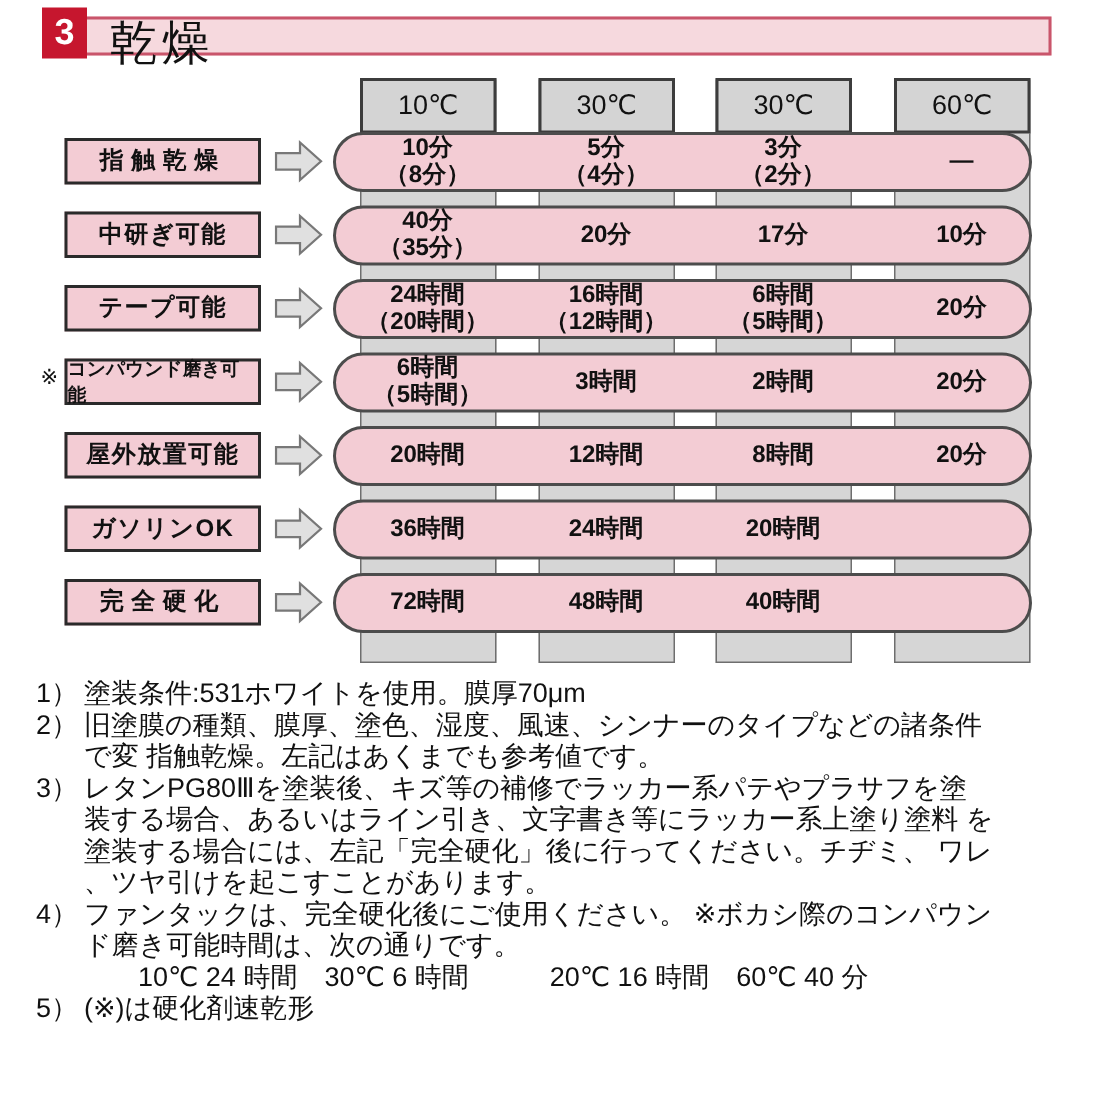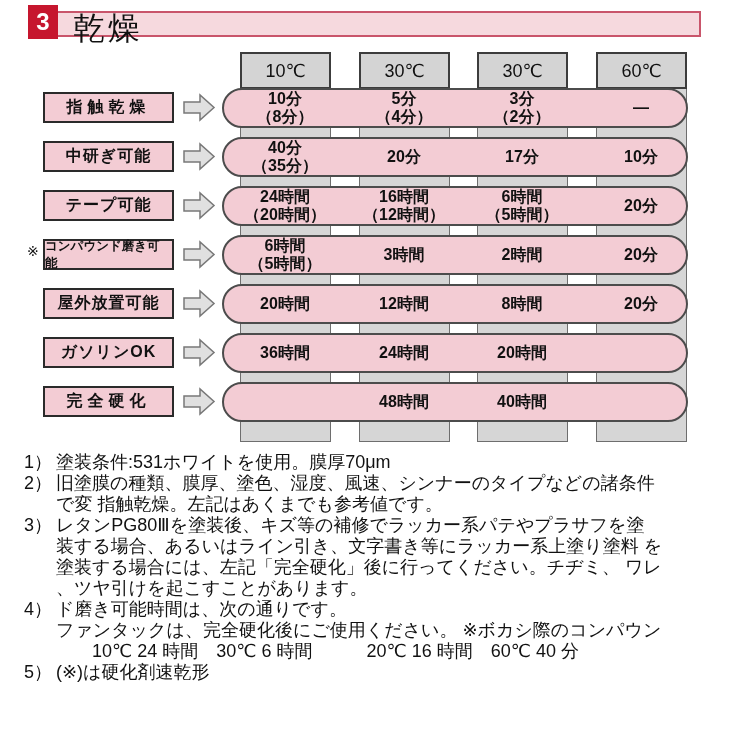--- a/index.html
+++ b/index.html
@@ -191,20 +191,23 @@
         </div>
     </div>
   </div>
 
   <div>
     <div class="row-label wide" style="top:386px">完全硬化</div>
     <svg class="arrow" style="top:386px" viewBox="0 0 33 31">
         <polygon points="1,10 17,10 17,3 31,15.5 17,28 17,21 1,21" fill="#e0e0e0" stroke="#787878" stroke-width="1.5"></polygon>
       </svg>
     <div class="capsule" style="top:382px">
+      <div class="cell" style="left:6px">
+          <span class="main">72時間</span>
+        </div>
       <div class="cell" style="left:125px">
           <span class="main">48時間</span>
         </div>
       <div class="cell" style="left:243px">
           <span class="main">40時間</span>
         </div>
     </div>
   </div>
 
   <div class="notes">
@@ -226,22 +229,22 @@
       <div class="body">
         <div>レタンPG80Ⅲを塗装後、キズ等の補修でラッカー系パテやプラサフを塗</div>
         <div>装する場合、あるいはライン引き、文字書き等にラッカー系上塗り塗料 を</div>
         <div>塗装する場合には、左記「完全硬化」後に行ってください。チヂミ、 ワレ</div>
         <div>、ツヤ引けを起こすことがあります。</div>
       </div>
     </div>
     <div class="note">
       <span class="num">4）</span>
       <div class="body">
+        <div>ファンタックは、完全硬化後にご使用ください。 ※ボカシ際のコンパウン</div>
         <div>ド磨き可能時間は、次の通りです。</div>
-        <div>ファンタックは、完全硬化後にご使用ください。 ※ボカシ際のコンパウン</div>
         <div>　　10℃ 24 時間　30℃ 6 時間　　　20℃ 16 時間　60℃ 40 分</div>
       </div>
     </div>
     <div class="note">
       <span class="num">5）</span>
       <div class="body">
         <div>(※)は硬化剤速乾形</div>
       </div>
     </div>
   </div>

